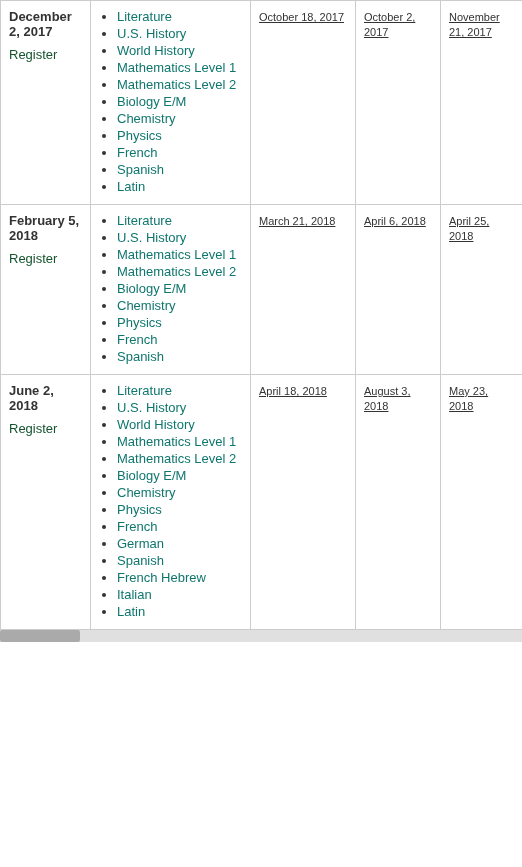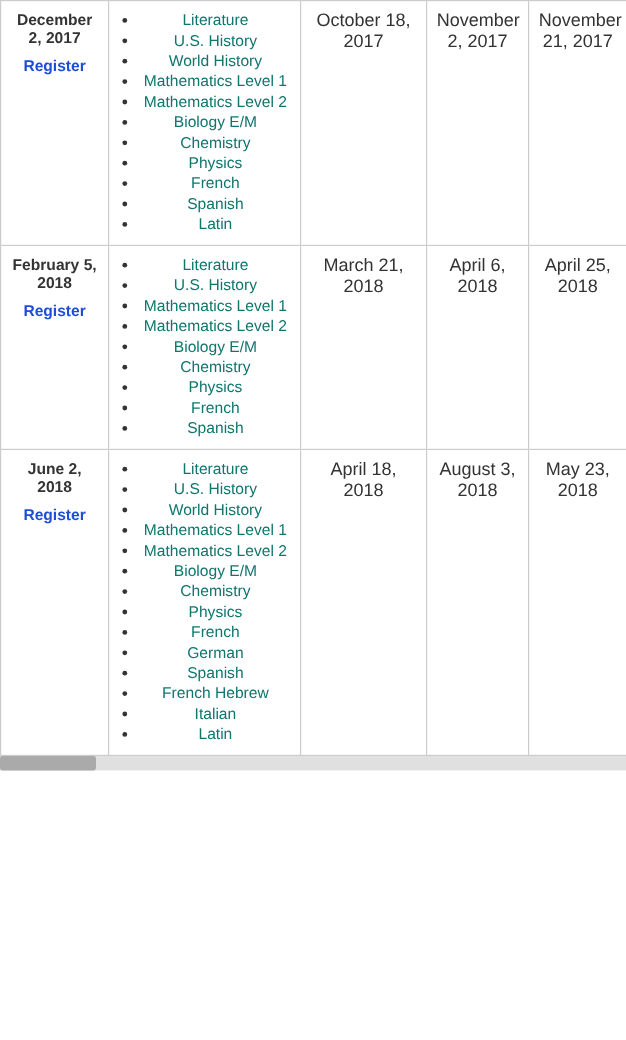--- a/index.html
+++ b/index.html
@@ -10,62 +10,62 @@
       background: #fff;
     }
     .table-wrapper {
       width: 522px;
       overflow-x: auto;
     }
     table {
       width: 100%;
       border-collapse: collapse;
       table-layout: fixed;
-      text-align: center;
     }
     td {
       border: 1px solid #ccc;
       vertical-align: top;
       padding: 8px;
     }
     .col-date { width: 90px; }
     .col-subjects { width: 160px; }
     .col-reg { width: 105px; }
     .col-scores1 { width: 85px; }
     .col-scores2 { width: 82px; }
 
     .date-text {
       font-weight: bold;
       font-size: 13px;
       color: #333;
     }
     .register-link {
-      color: #1d4ed8;
+      color: #14532d;
       text-decoration: none;
-      font-weight: bold;
+      font-weight: normal;
       display: block;
       margin-top: 8px;
     }
 
     ul.subject-list {
       list-style: disc;
       padding-left: 18px;
       margin: 0;
     }
     ul.subject-list li {
       margin-bottom: 2px;
     }
     ul.subject-list li a {
       color: #0f766e;
       text-decoration: none;
     }
 
     .date-cell {
       color: #333;
-      font-size: 15px;
+      font-size: 11px;
+      text-decoration: underline;
     }
 
     .scrollbar-area {
       height: 12px;
       background: #e0e0e0;
       width: 522px;
       position: relative;
     }
     .scrollbar-thumb {
       height: 12px;
@@ -97,21 +97,21 @@
               <li><a href="#">Mathematics Level 2</a></li>
               <li><a href="#">Biology E/M</a></li>
               <li><a href="#">Chemistry</a></li>
               <li><a href="#">Physics</a></li>
               <li><a href="#">French</a></li>
               <li><a href="#">Spanish</a></li>
               <li><a href="#">Latin</a></li>
             </ul>
           </td>
           <td class="col-reg"><span class="date-cell">October 18, 2017</span></td>
-          <td class="col-scores1"><span class="date-cell">November 2, 2017</span></td>
+          <td class="col-scores1"><span class="date-cell">October 2, 2017</span></td>
           <td class="col-scores2"><span class="date-cell">November 21, 2017</span></td>
         </tr>
         <tr>
           <td class="col-date">
     <span class="date-text">February 5, 2018</span>
     <br>
     <a class="register-link" href="#">Register</a>
   </td>
           <td class="col-subjects">
             <ul class="subject-list">

